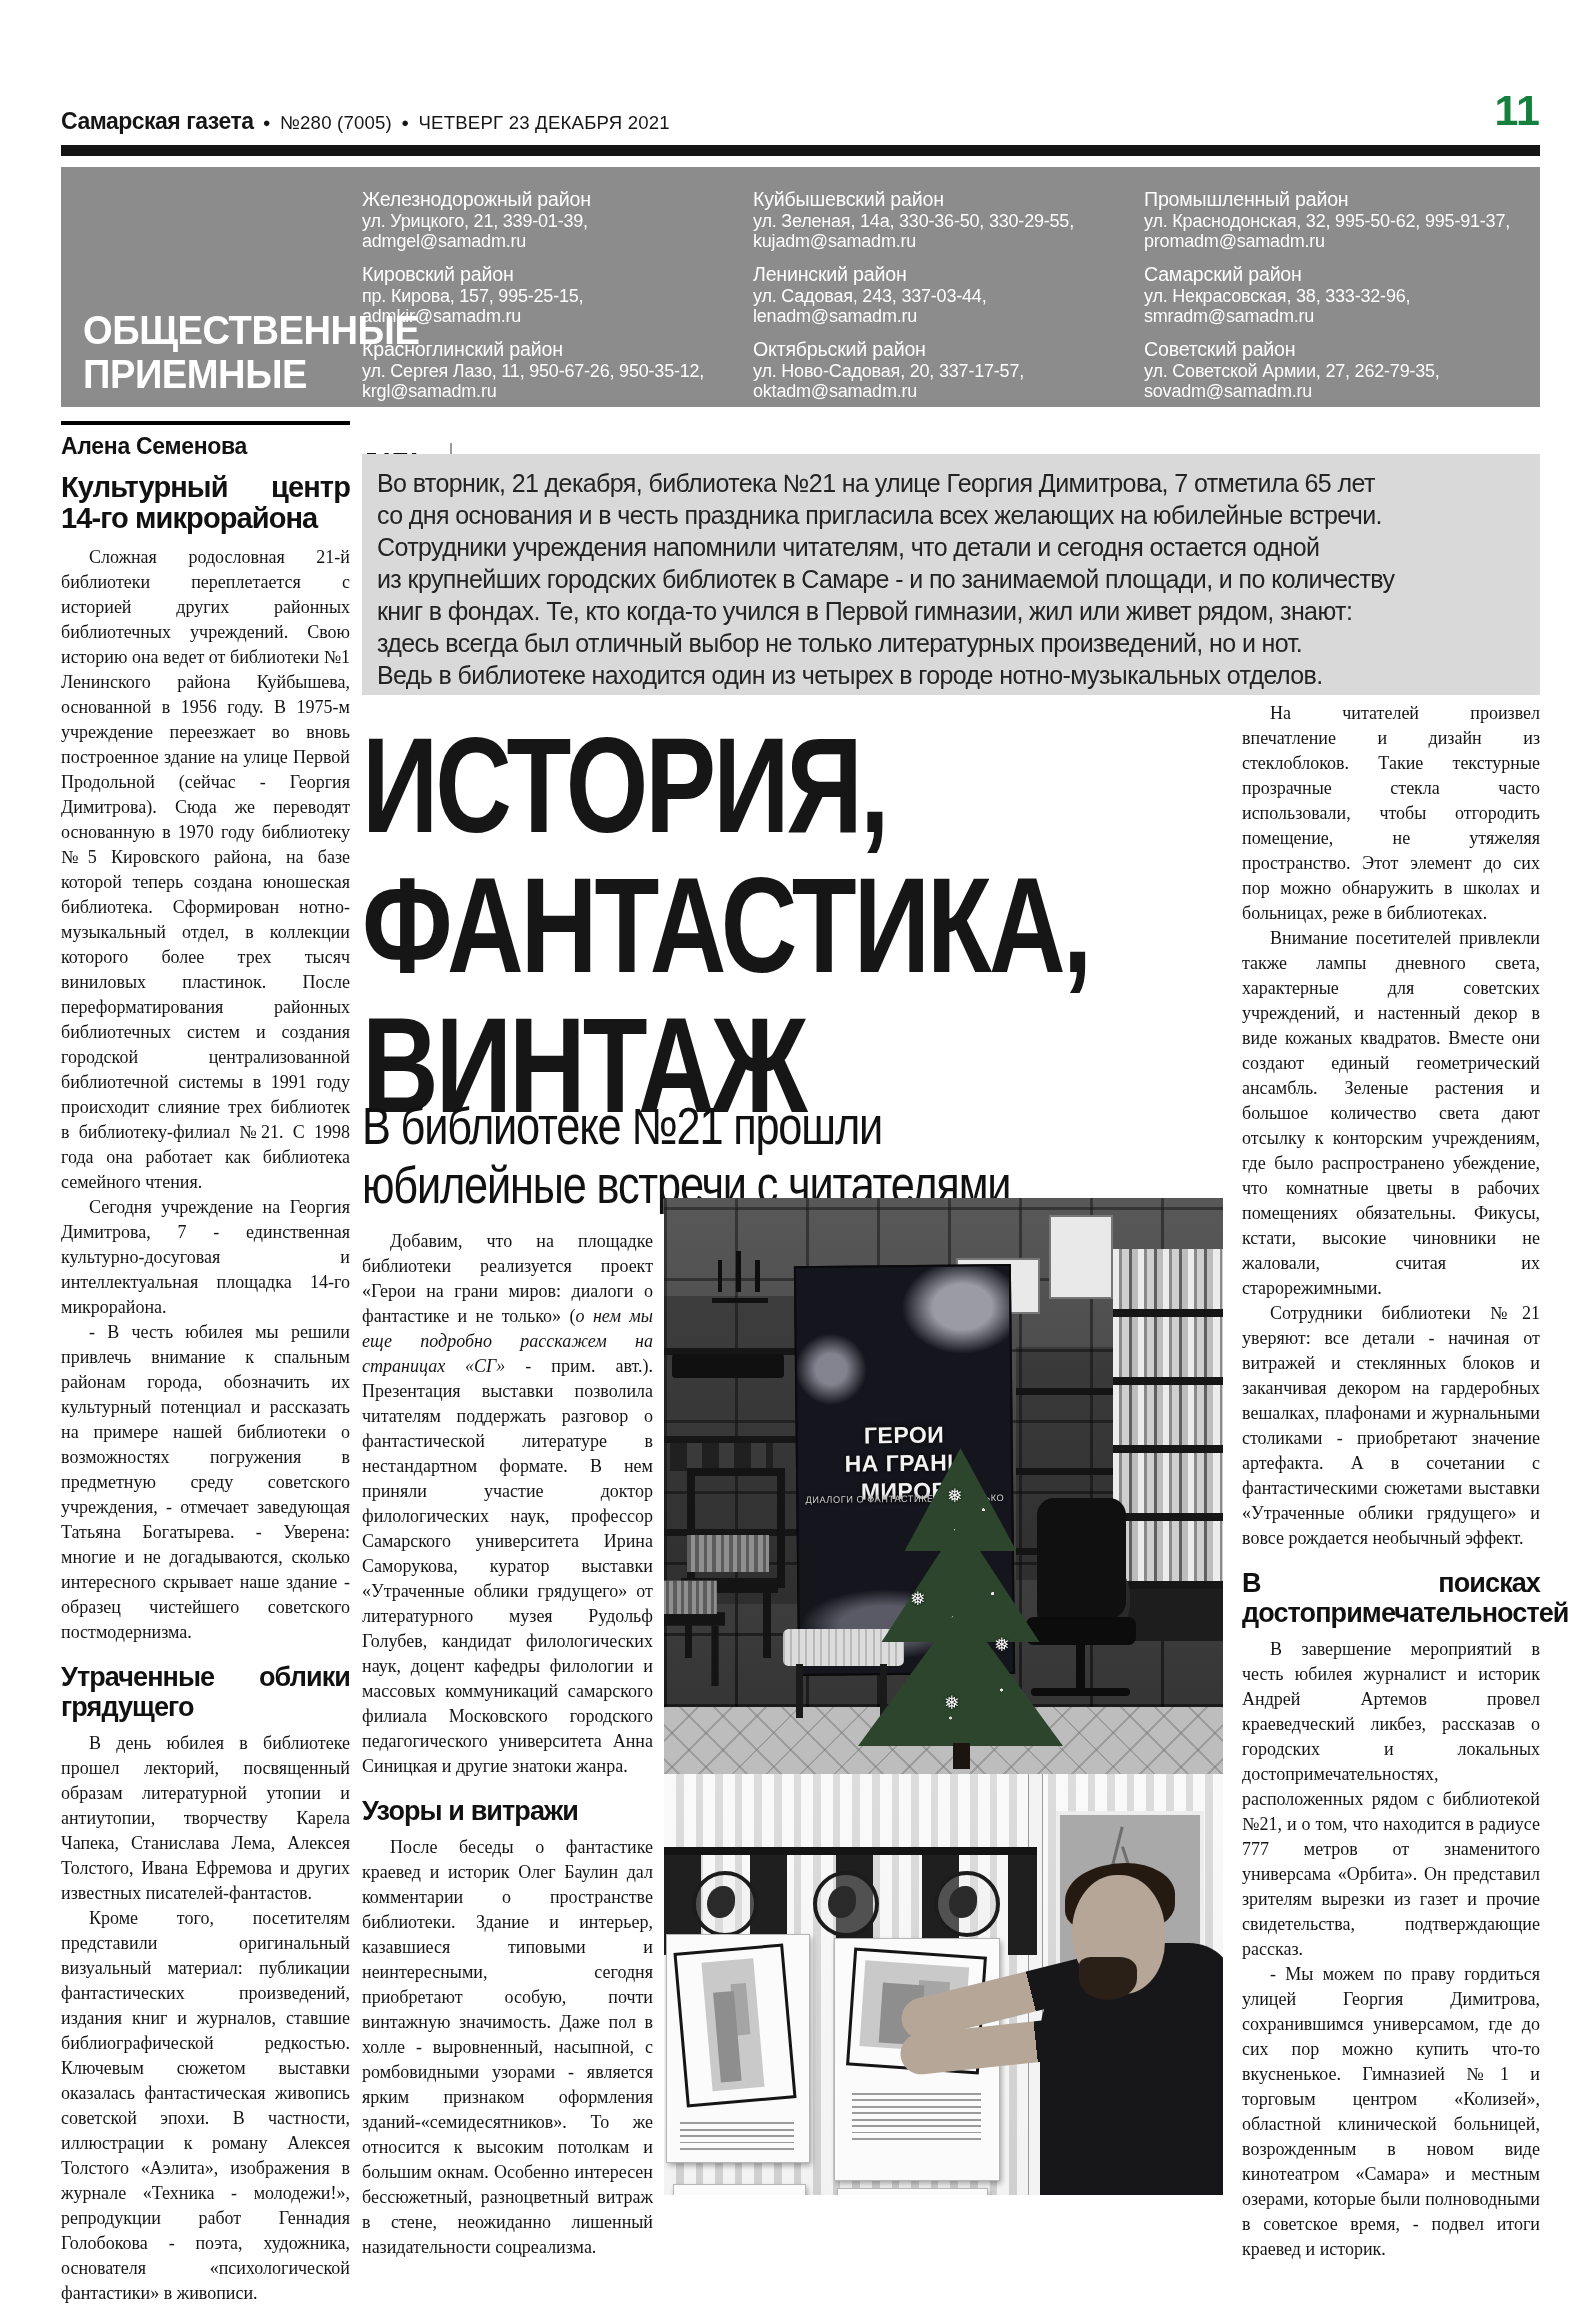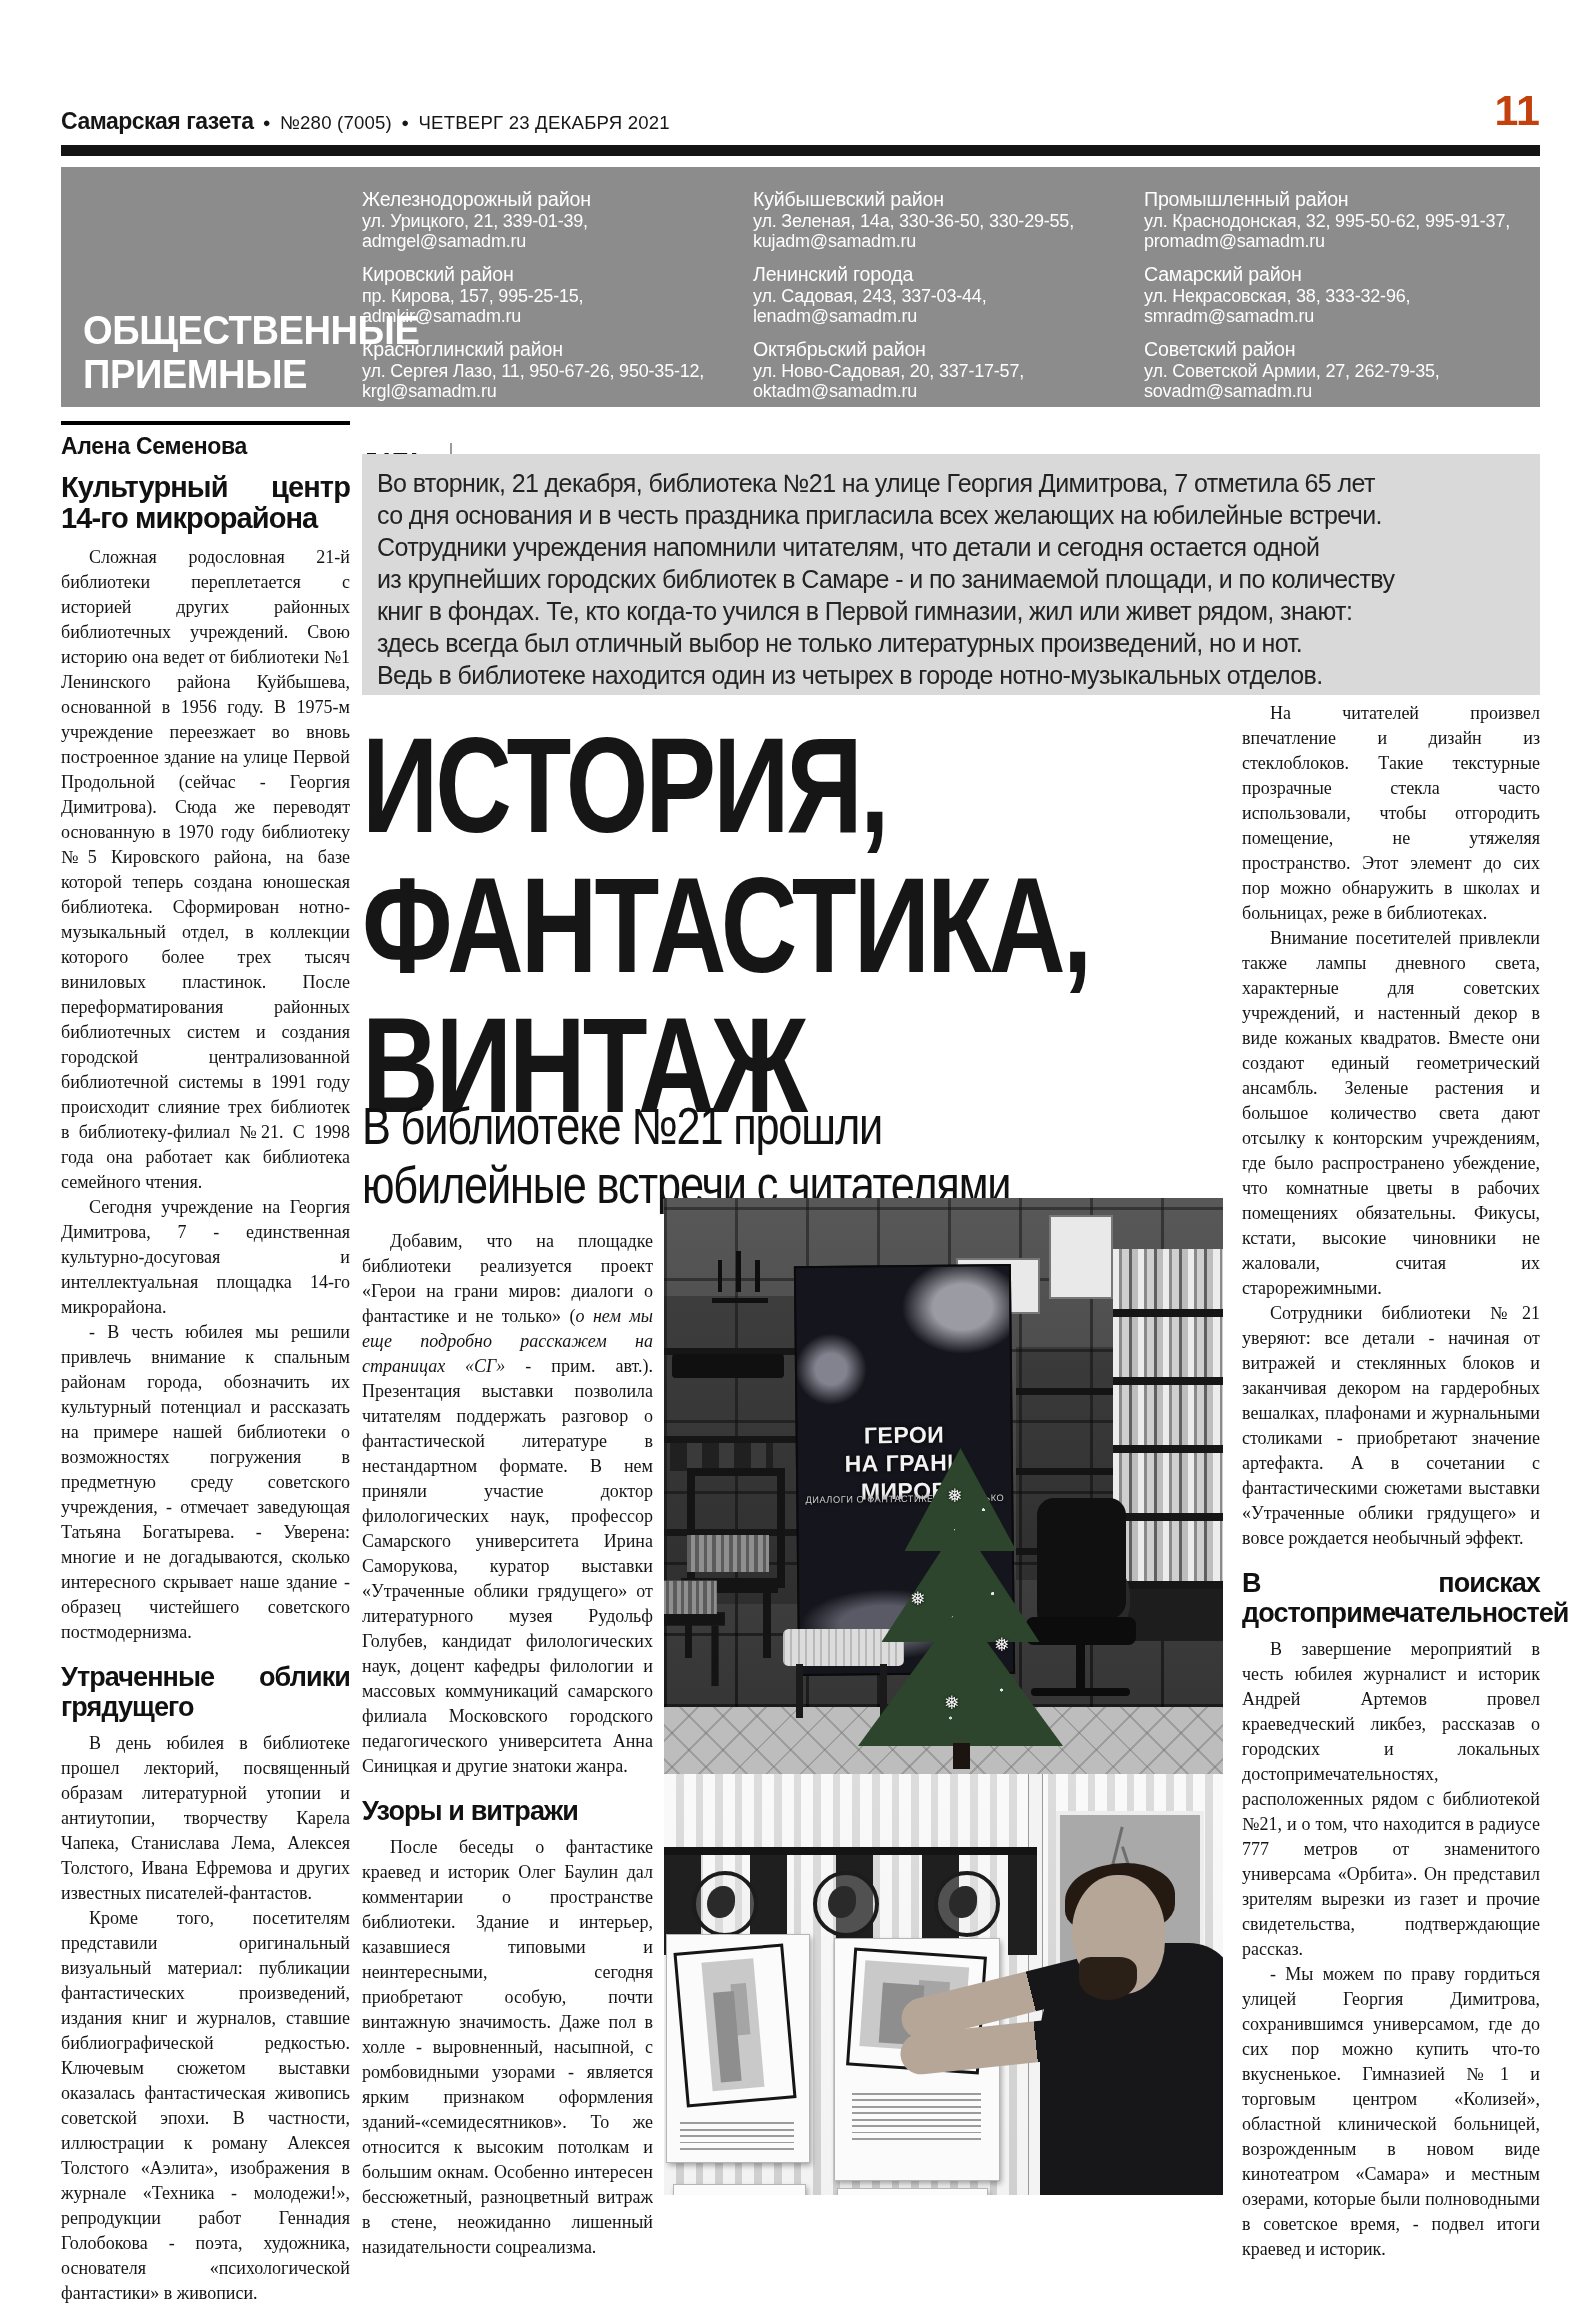--- a/index.html
+++ b/index.html
@@ -6,21 +6,21 @@
   .page{position:relative;width:1591px;height:2313px;background:#fff;overflow:hidden;
         font-family:"Liberation Serif",serif;color:#1a1a1a;}
 
   
   .masthead{position:absolute;left:61px;top:108px;font-family:"Liberation Sans",sans-serif;
             font-size:19.6px;color:#161616;white-space:nowrap;}
   .masthead .brand{font-weight:bold;font-size:23px;letter-spacing:-0.5px;}
   .masthead .sep{font-size:13px;vertical-align:1.9px;padding:0 9.3px;}
   .masthead .issue,.masthead .date{font-size:18.6px;letter-spacing:0.2px;}
   .pagenum{position:absolute;right:51px;top:86px;font-family:"Liberation Sans",sans-serif;
-           font-weight:bold;font-size:43px;color:#c2410c;}
+           font-weight:bold;font-size:43px;color:#15803d;}
   .topbar{position:absolute;left:61px;right:51px;top:145px;height:11.2px;background:#141414;}
 
   
   .banner{position:absolute;left:61px;top:167px;width:1479px;height:240px;background:#8c8c8c;color:#fff;}
   .banner-title{position:absolute;left:22.4px;bottom:11.2px;font-family:"Liberation Sans",sans-serif;
                 font-weight:bold;font-size:41px;line-height:44px;letter-spacing:-0.5px;
                 transform:scaleX(.93);transform-origin:left bottom;}
   .rcol{position:absolute;top:20.5px;width:392px;font-family:"Liberation Sans",sans-serif;}
   .rcol1{left:301px;} .rcol2{left:692px;} .rcol3{left:1083px;}
   .rentry{margin-bottom:11.2px;}
@@ -195,21 +195,21 @@
       </div>
     </div>
 
     <div class="rcol rcol2">
       <div class="rentry">
         <div class="rname">Куйбышевский район</div>
         <div class="rline">ул. Зеленая, 14а, 330-36-50, 330-29-55,</div>
         <div class="rline">kujadm@samadm.ru</div>
       </div>
       <div class="rentry">
-        <div class="rname">Ленинский города</div>
+        <div class="rname">Ленинский район</div>
         <div class="rline">ул. Садовая, 243, 337-03-44,</div>
         <div class="rline">lenadm@samadm.ru</div>
       </div>
       <div class="rentry">
         <div class="rname">Октябрьский район</div>
         <div class="rline">ул. Ново-Садовая, 20, 337-17-57,</div>
         <div class="rline">oktadm@samadm.ru</div>
       </div>
     </div>
 

